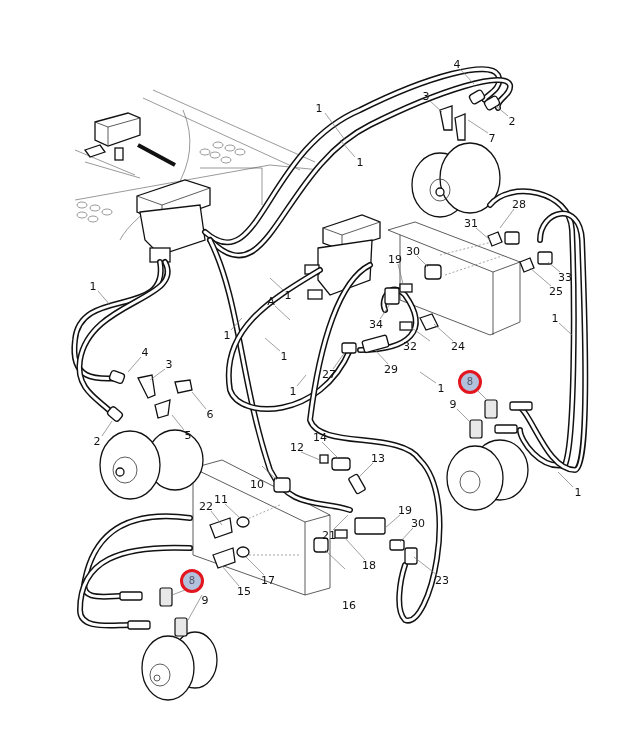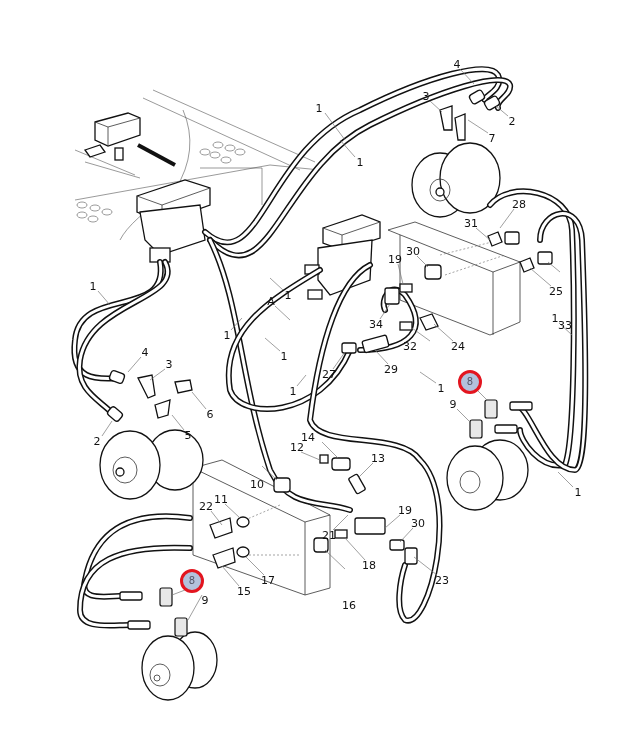--- a/index.html
+++ b/index.html
@@ -255,34 +255,34 @@
     <span class="callout" style="left: 210px; top: 414px;">6</span>
     <span class="callout" style="left: 492px; top: 138px;">7</span>
     <span class="callout highlight" style="left: 470px; top: 382px; border-color: rgb(227, 21, 31); background: rgb(179, 194, 220);">8</span>
     <span class="callout highlight" style="left: 192px; top: 581px; border-color: rgb(227, 21, 31); background: rgb(179, 194, 220);">8</span>
     <span class="callout" style="left: 453px; top: 404px;">9</span>
     <span class="callout" style="left: 205px; top: 600px;">9</span>
     <span class="callout" style="left: 257px; top: 484px;">10</span>
     <span class="callout" style="left: 221px; top: 499px;">11</span>
     <span class="callout" style="left: 297px; top: 447px;">12</span>
     <span class="callout" style="left: 378px; top: 458px;">13</span>
-    <span class="callout" style="left: 308px; top: 437px;">14</span>
+    <span class="callout" style="left: 320px; top: 437px;">14</span>
     <span class="callout" style="left: 244px; top: 591px;">15</span>
     <span class="callout" style="left: 349px; top: 574px; margin-top: 31px;">16</span>
     <span class="callout" style="left: 268px; top: 580px;">17</span>
     <span class="callout" style="left: 369px; top: 565px;">18</span>
     <span class="callout" style="left: 405px; top: 510px;">19</span>
     <span class="callout" style="left: 418px; top: 523px;">30</span>
     <span class="callout" style="left: 329px; top: 535px;">21</span>
     <span class="callout" style="left: 206px; top: 506px;">22</span>
     <span class="callout" style="left: 442px; top: 580px;">23</span>
     <span class="callout" style="left: 458px; top: 346px;">24</span>
     <span class="callout" style="left: 556px; top: 291px;">25</span>
     <span class="callout" style="left: 395px; top: 259px;">19</span>
     <span class="callout" style="left: 329px; top: 374px;">27</span>
     <span class="callout" style="left: 519px; top: 204px;">28</span>
     <span class="callout" style="left: 391px; top: 369px;">29</span>
     <span class="callout" style="left: 413px; top: 251px;">30</span>
     <span class="callout" style="left: 471px; top: 223px;">31</span>
     <span class="callout" style="left: 410px; top: 346px;">32</span>
-    <span class="callout" style="left: 565px; top: 277px; margin-top: 48px;">33</span>
+    <span class="callout" style="left: 565px; top: 277px;">33</span>
     <span class="callout" style="left: 376px; top: 324px;">34</span>
   </div>
 
 </body></html>

